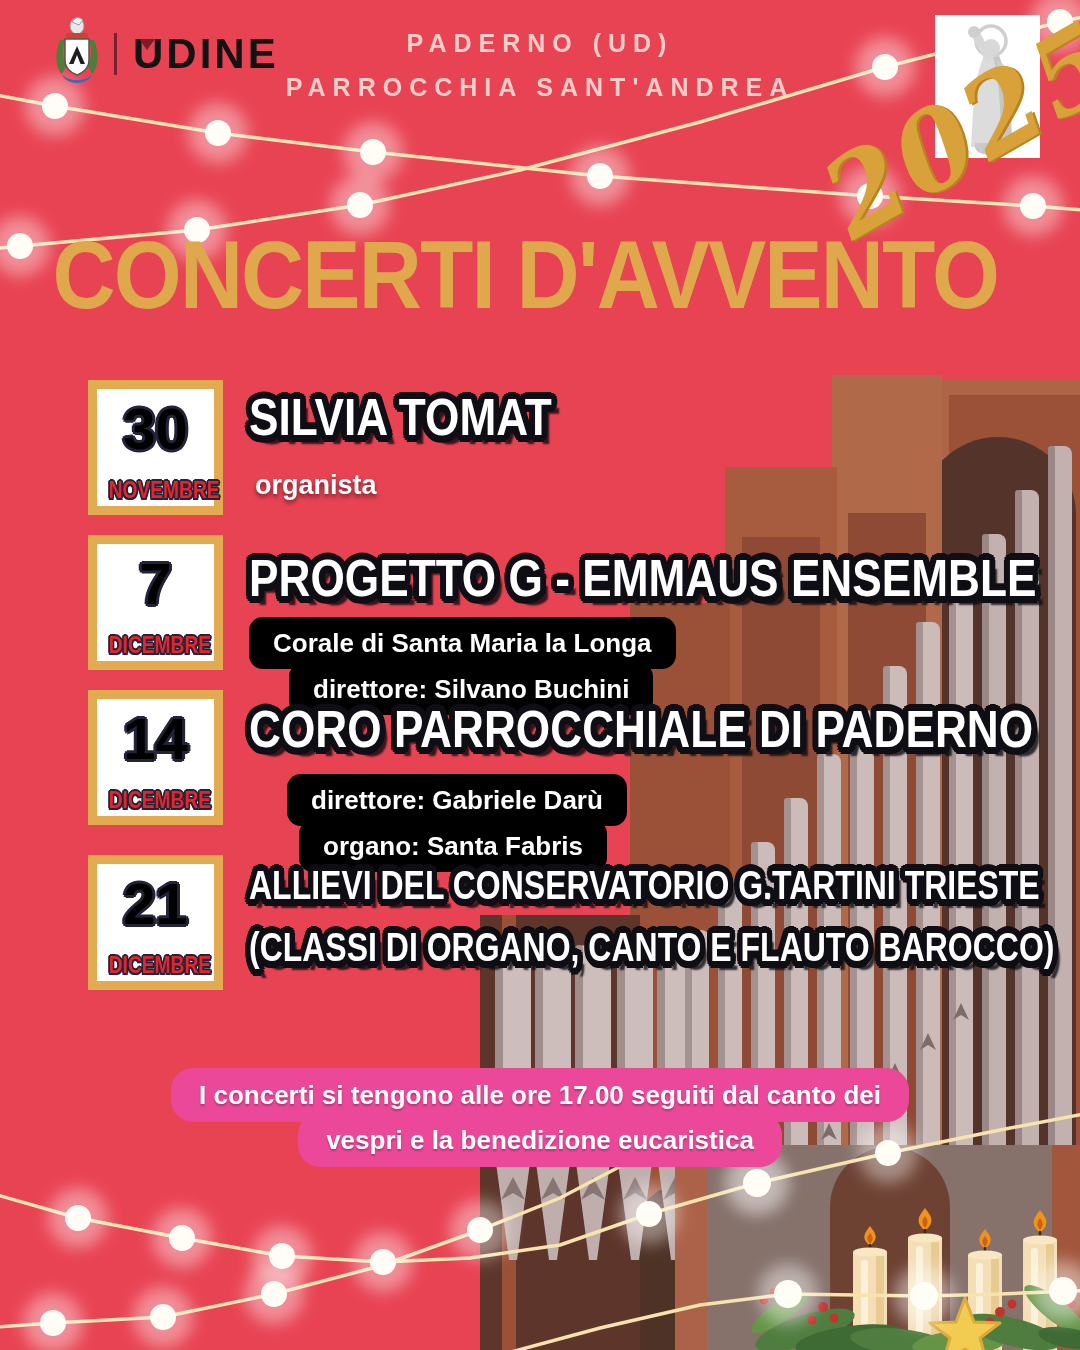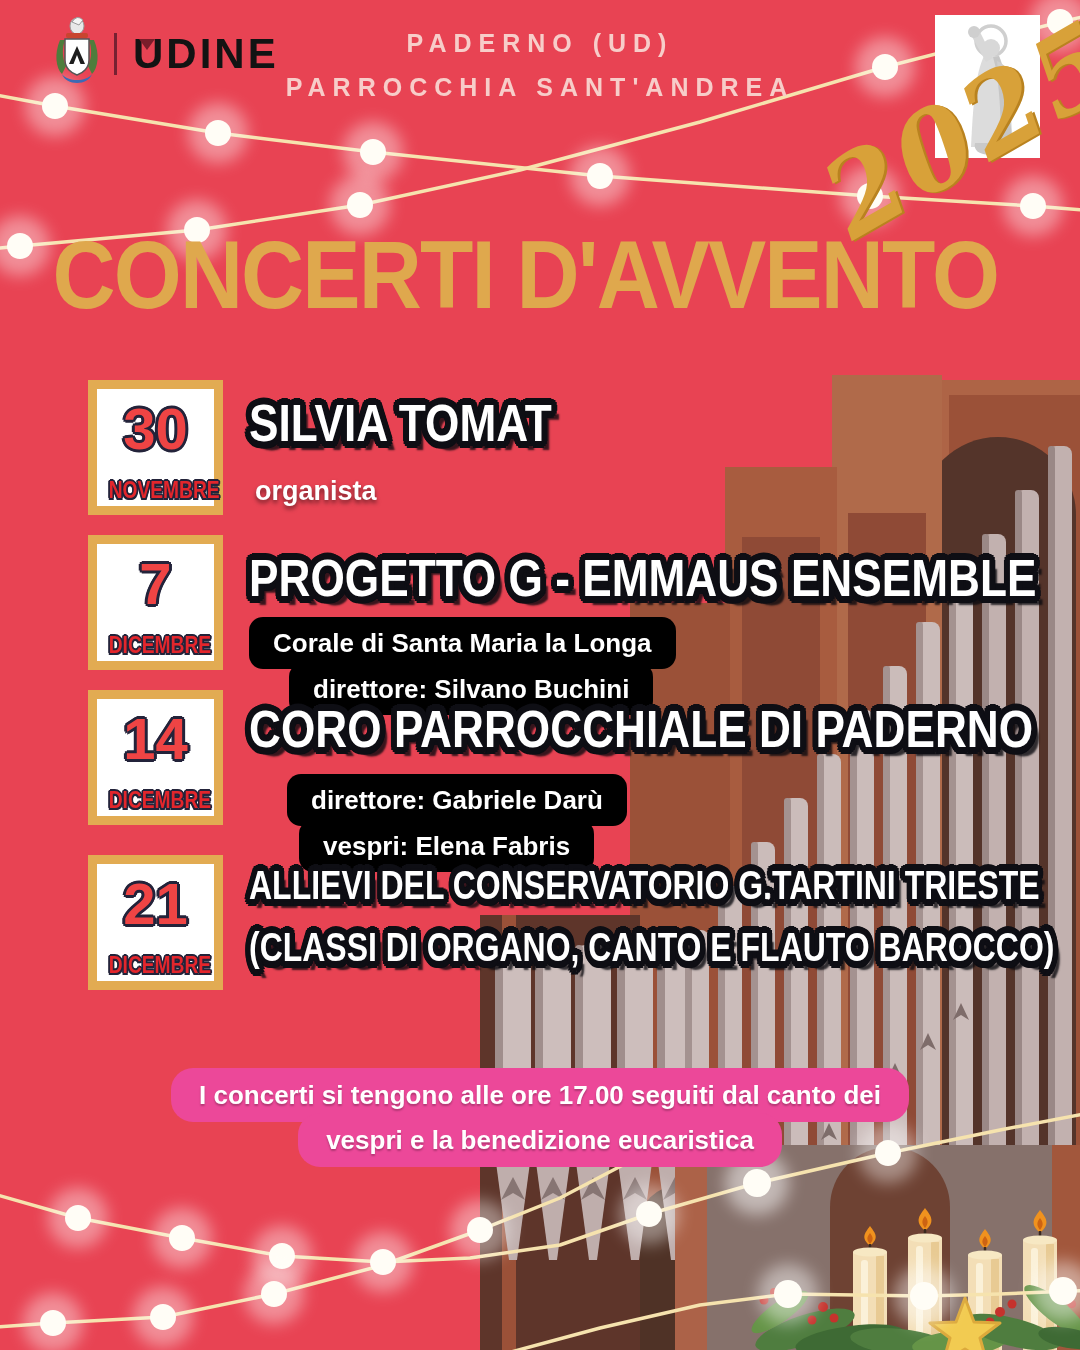--- a/index.html
+++ b/index.html
@@ -42,21 +42,21 @@
   }
   .title .condX{display:inline-block; transform:scaleX(.9); transform-origin:center; white-space:nowrap;}
 
   
   .event{position:absolute; left:88px; right:0; display:flex; z-index:5;}
   .date-box{
     flex:0 0 auto; width:135px; height:135px; background:#fff;
     border:9px solid #E2AB52; text-align:center;
   }
   .date-day{
-    font-size:58px; font-weight:bold; color:#ef4444; line-height:1; margin-top:11px;
+    font-size:58px; font-weight:bold; color:#000000; line-height:1; margin-top:11px;
     text-shadow:3px 0 #23233a,-3px 0 #23233a,0 3px #23233a,0 -3px #23233a,
       2px 2px #23233a,-2px 2px #23233a,2px -2px #23233a,-2px -2px #23233a;
   }
   .date-month{
     font-size:24px; font-weight:bold; color:#E3262C; margin-top:18px;
     transform:scaleX(.8); transform-origin:center; white-space:nowrap;
     text-shadow:2px 0 #23233a,-2px 0 #23233a,0 2px #23233a,0 -2px #23233a,
       1.5px 1.5px #23233a,-1.5px 1.5px #23233a,1.5px -1.5px #23233a,-1.5px -1.5px #23233a;
   }
   .event-body{margin-left:26px;}
@@ -450,21 +450,21 @@
   <div class="year">2025</div>
 
   <h1 class="title"><span class="condX">CONCERTI D'AVVENTO</span></h1>
 
   <div class="event" style="top:380px">
     <div class="date-box">
       <div class="date-day">30</div>
       <div class="date-month">NOVEMBRE</div>
     </div>
     <div class="event-body">
-      <div class="event-title" style="margin-top:14px">
+      <div class="event-title" style="margin-top:8px">
         <span class="condX">SILVIA TOMAT</span>
       </div>
       <div class="event-role">organista</div>
     </div>
   </div>
 
   <div class="event" style="top:535px">
     <div class="date-box">
       <div class="date-day">7</div>
       <div class="date-month">DICEMBRE</div>
@@ -484,21 +484,21 @@
     <div class="date-box">
       <div class="date-day">14</div>
       <div class="date-month">DICEMBRE</div>
     </div>
     <div class="event-body">
       <div class="event-title" style="margin-top:10px">
         <span class="condX">CORO PARROCCHIALE DI PADERNO</span>
       </div>
       <div class="info-box" style="margin-top:16px; margin-left:38px">
         <div><span class="info-line">direttore: Gabriele Darù</span></div>
-        <div style="margin-left:12px"><span class="info-line second">vespri: Elena Fabris</span></div>
+        <div style="margin-left:12px"><span class="info-line second">organo: Santa Fabris</span></div>
       </div>
     </div>
   </div>
 
   <div class="event" style="top:855px">
     <div class="date-box">
       <div class="date-day">21</div>
       <div class="date-month">DICEMBRE</div>
     </div>
     <div class="event-body" style="margin-top:8px">

